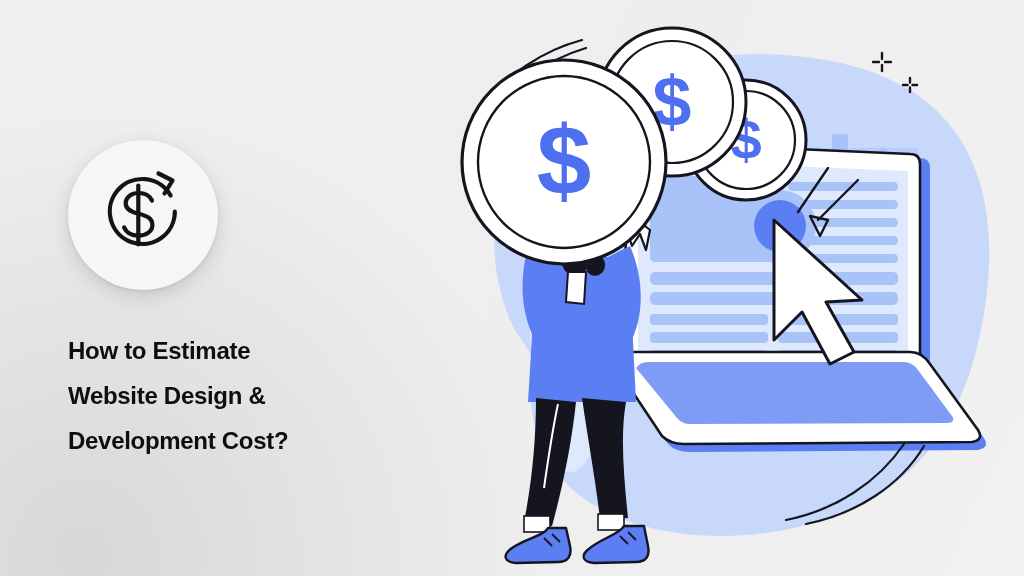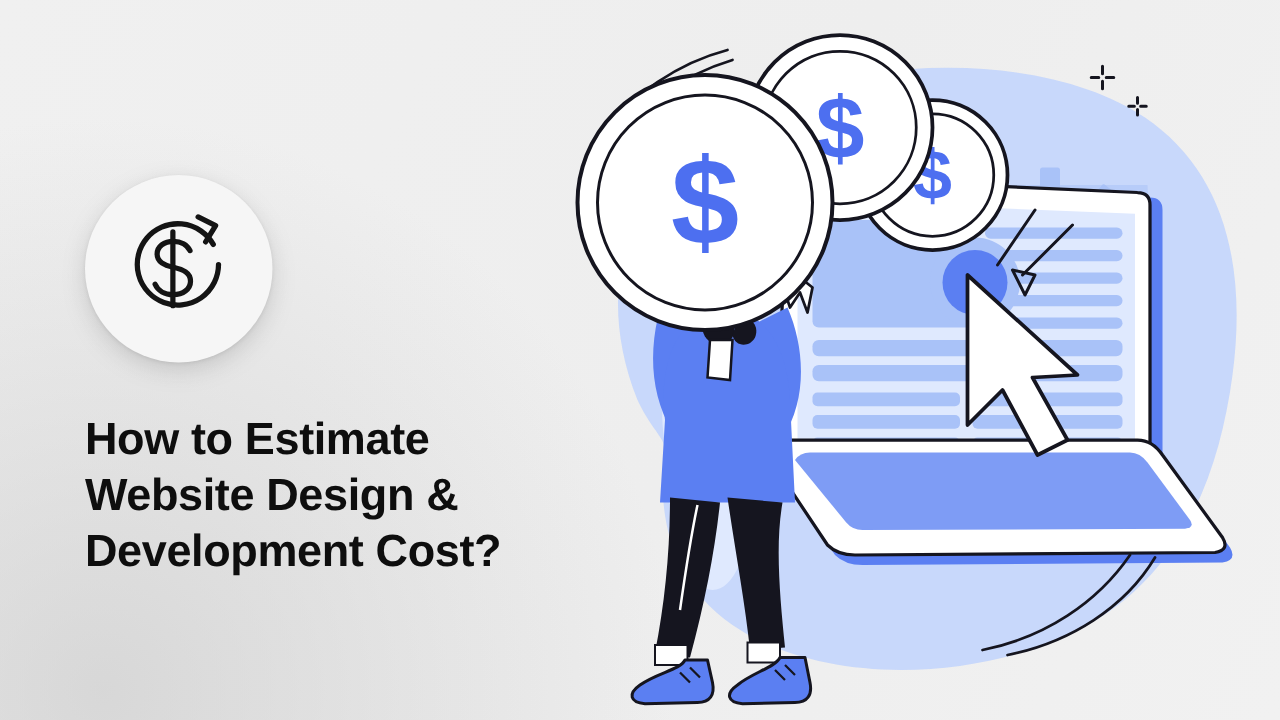--- a/index.html
+++ b/index.html
@@ -48,21 +48,21 @@
 
   .headline {
     margin: 0;
     padding: 0;
     position: absolute;
     left: 0;
     top: 188px;
     width: 400px;
     font-family: "Liberation Sans", sans-serif;
     font-weight: 700;
-    font-size: 36px;
+    font-size: 24px;
     line-height: 45px;
     letter-spacing: -0.3px;
     color: #0e0e0e;
     white-space: pre-line;
   }
 
   
   .illustration {
     position: absolute;
     left: 440px;

